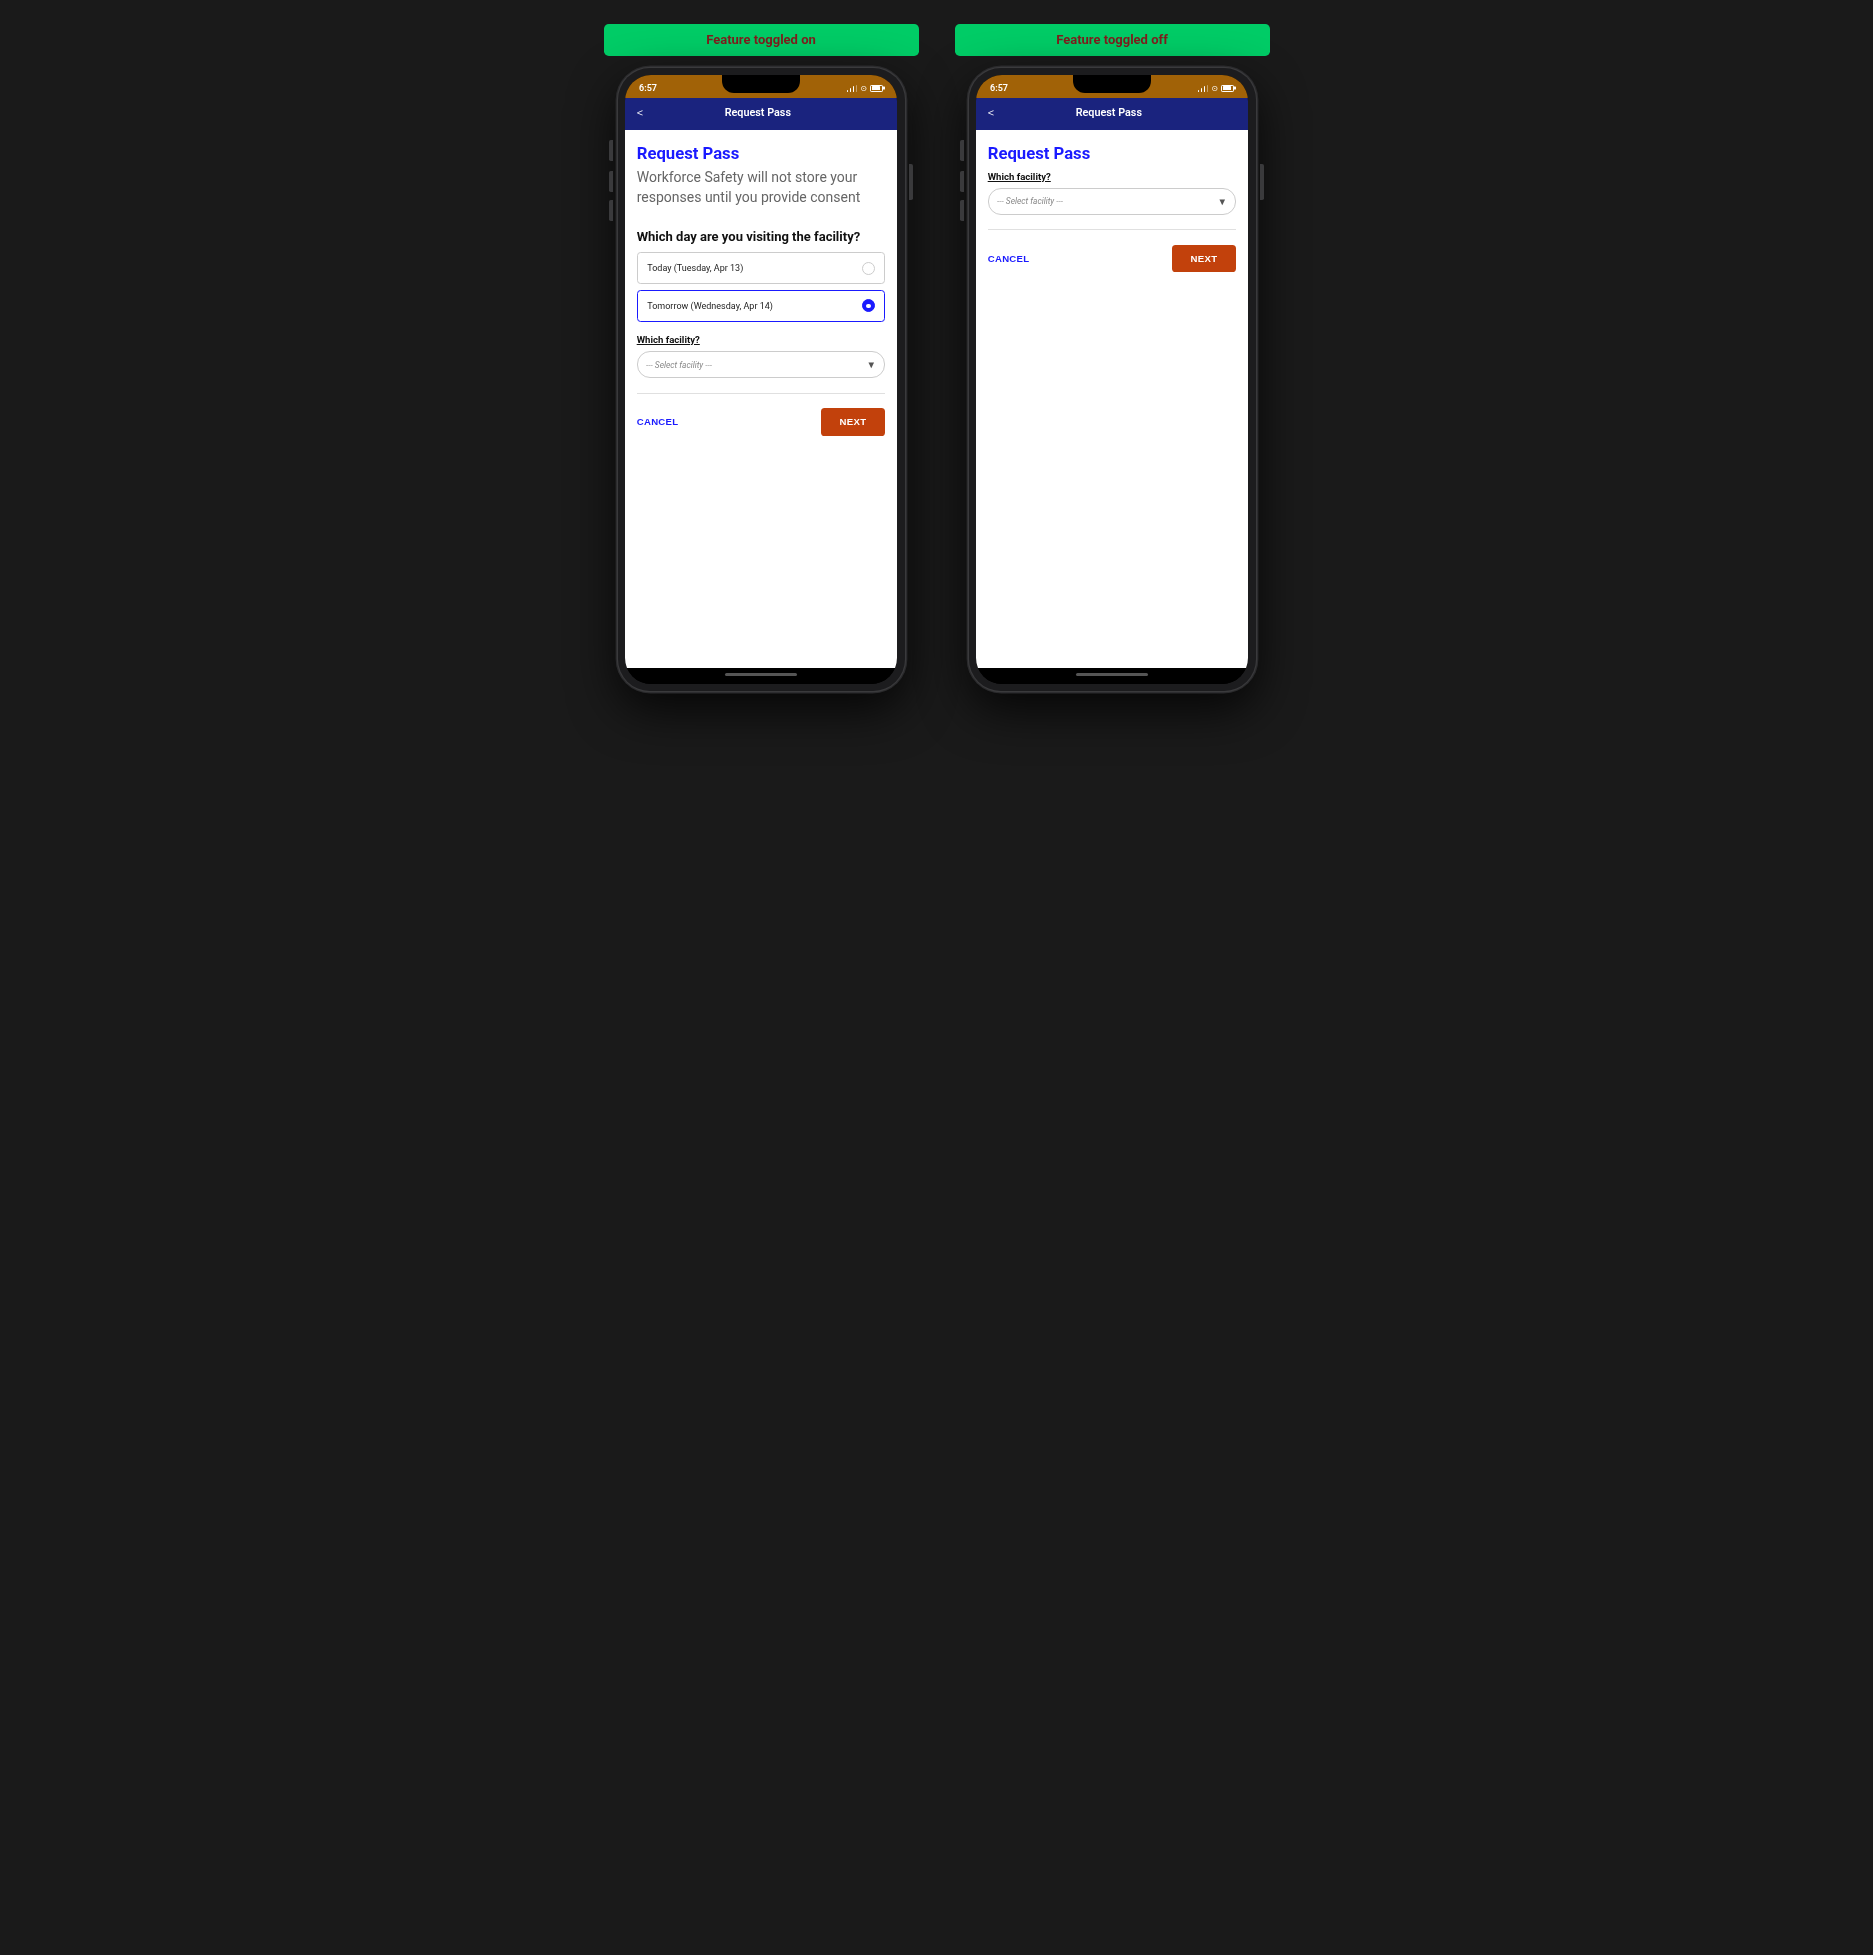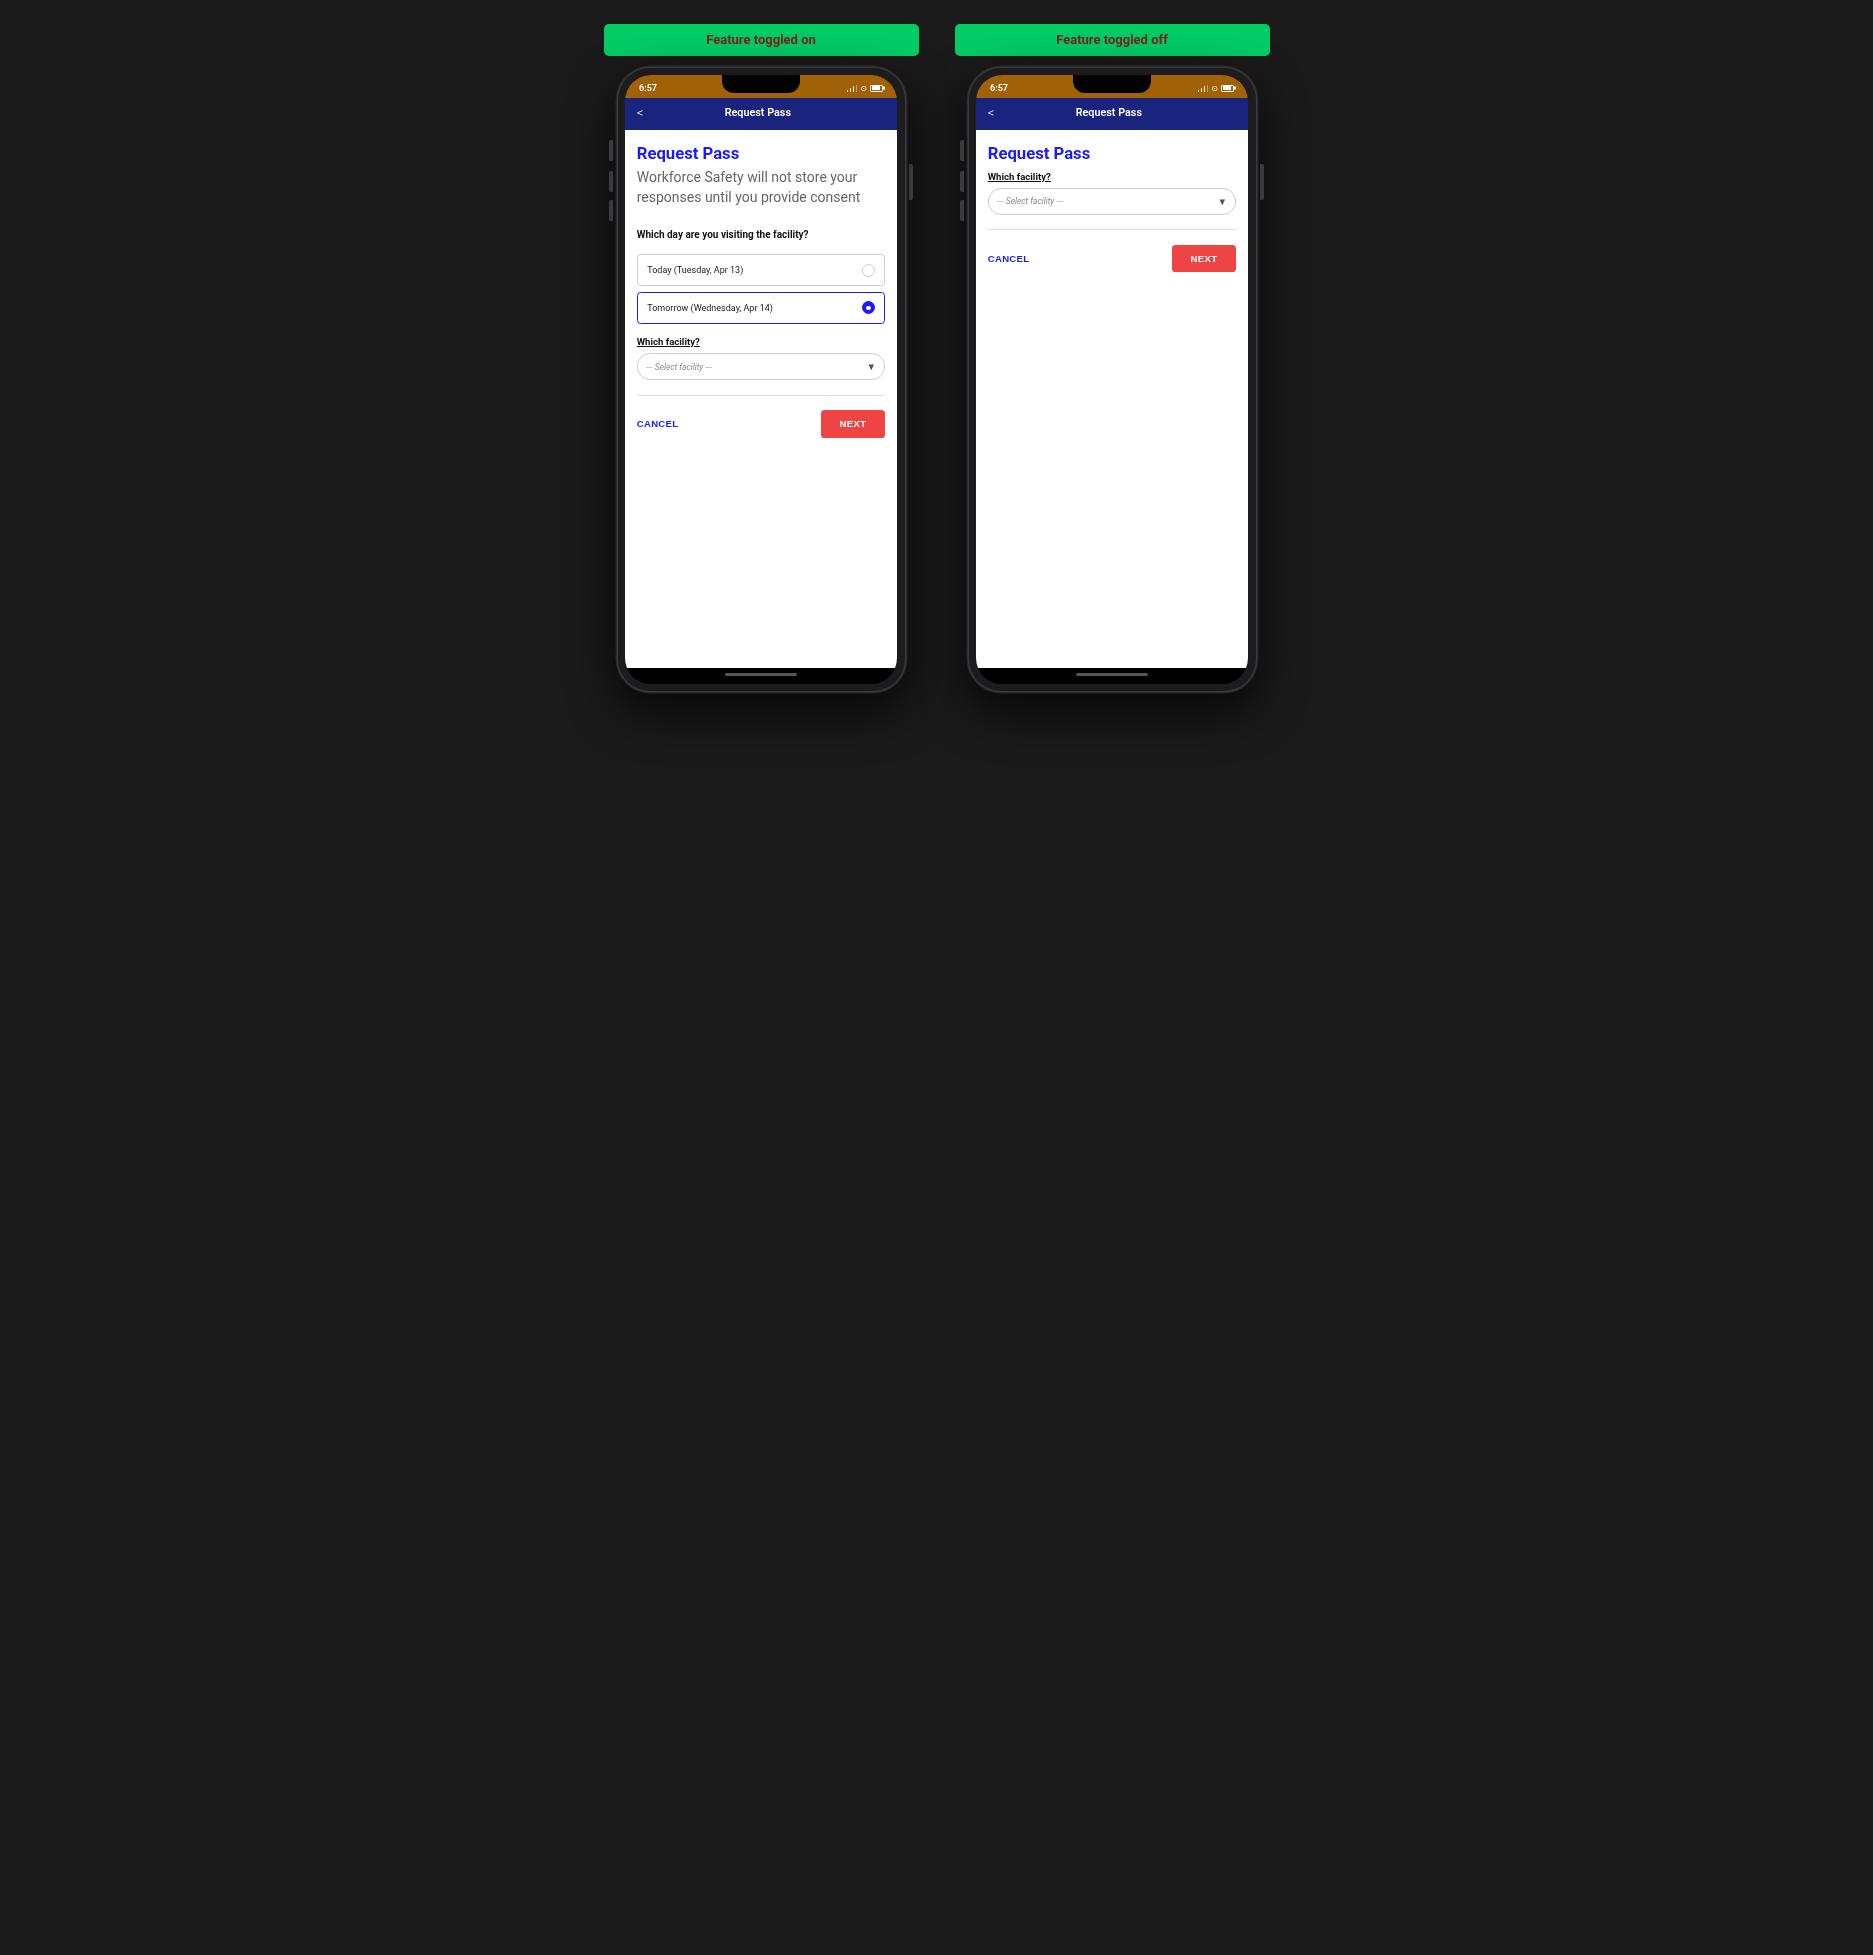--- a/index.html
+++ b/index.html
@@ -177,23 +177,23 @@
       margin-bottom: 4.8px;
     }
     .page-subtitle {
       color: #666;
       font-size: 14px;
       margin-bottom: 22px;
       line-height: 1.4;
     }
     .section-label {
       color: #111;
-      font-size: 10px;
-      font-weight: 700;
-      margin-bottom: 14px;
+      font-size: 13px;
+      font-weight: 700;
+      margin-bottom: 8px;
     }
     
     .radio-option {
       border: 0.6px solid #ccc;
       border-radius: 3.6px;
       padding: 8.4px 9.6px;
       display: flex;
       justify-content: space-between;
       align-items: center;
       margin-bottom: 6px;
@@ -272,21 +272,21 @@
       color: #1a1aff;
       font-size: 9.6px;
       font-weight: 700;
       background: none;
       border: none;
       cursor: pointer;
       padding: 6px 0;
       letter-spacing: 0.3px;
     }
     .btn-next {
-      background: #ef4444;
+      background: #c2410c;
       color: white;
       font-size: 9.6px;
       font-weight: 700;
       border: none;
       border-radius: 3.6px;
       padding: 8.4px 19px;
       cursor: pointer;
       letter-spacing: 0.3px;
     }
     

